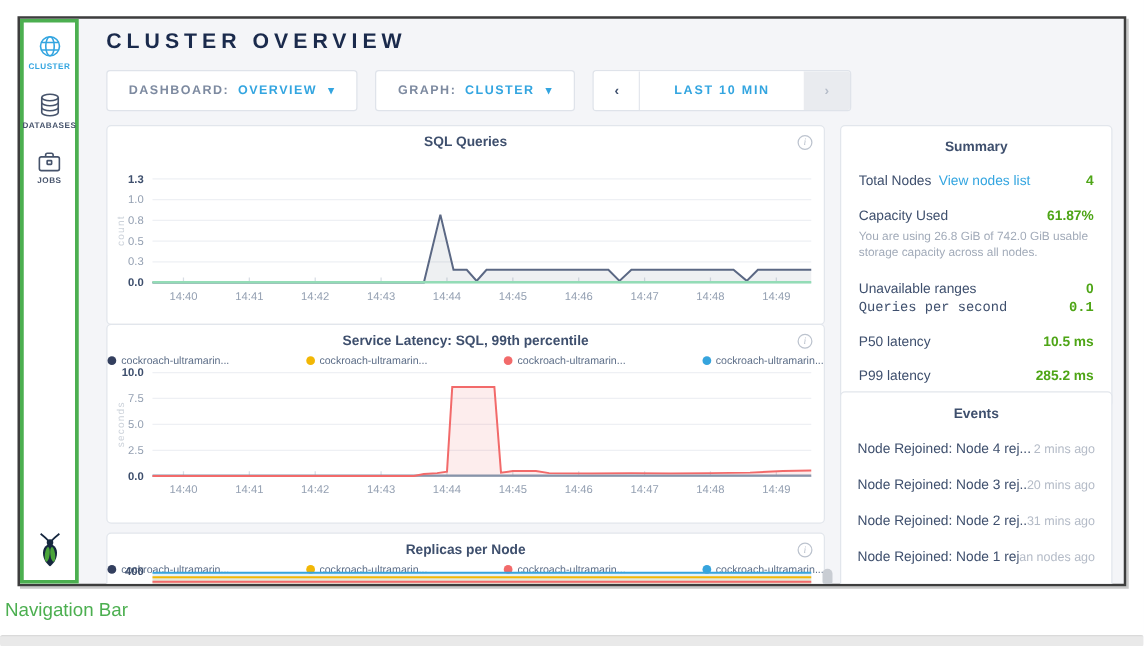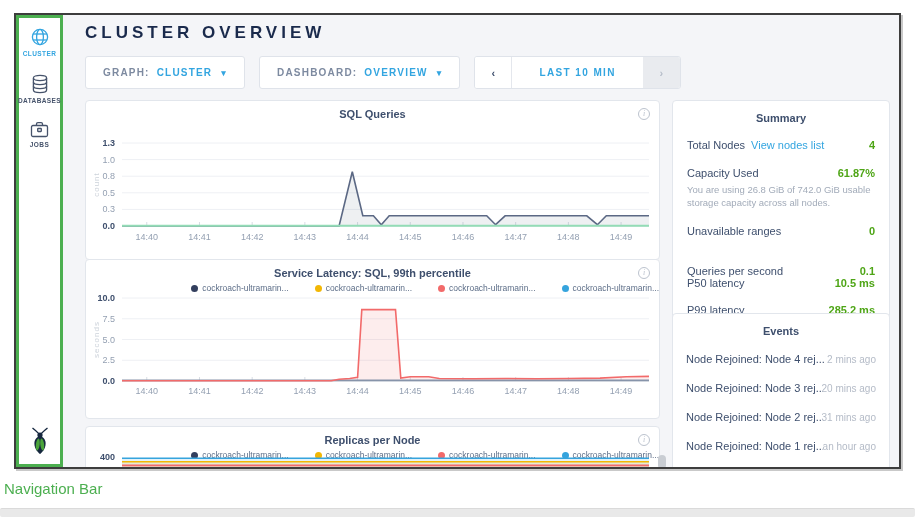--- a/index.html
+++ b/index.html
@@ -49,21 +49,21 @@
   .card { position:absolute; background:#fff; border:1px solid #e2e6ec; border-radius:4px; }
   .chart-card-1 { left:22px; top:85px;  width:575px; height:160px; }
   .chart-card-2 { left:22px; top:244px; width:575px; height:160px; }
   .chart-card-3 { left:22px; top:411px; width:575px; height:160px; }
   .chart-title { text-align:center; margin-top:7px; font-size:11px; font-weight:bold; color:#3e4f6d; }
   .info-icon { position:absolute; top:7px; right:9px; width:12px; height:12px;
                border:1px solid #bcc3ce; border-radius:50%; color:#bcc3ce;
                font-size:8px; line-height:10px; text-align:center; cursor:pointer;
                font-family:"Liberation Serif", serif; font-style:italic; }
   .info-icon::before { content:"i"; }
-  .legend { display:flex; justify-content:flex-end; gap:26px; margin-top:4px; }
+  .legend { display:flex; justify-content:space-between; gap:26px; margin-top:4px; }
   .legend-item { display:flex; align-items:center; font-size:8.5px; color:#5d6e88; cursor:pointer; }
   .legend-dot { width:7px; height:7px; border-radius:50%; margin-right:4px; }
   svg.plot { position:absolute; left:0; top:0; }
   svg text { font-family:"Liberation Sans", sans-serif; }
   .ytick { fill:#94a0b2; font-size:9px; }
   .ytick.strong { fill:#3e4f6d; font-weight:bold; }
   .xtick { fill:#94a0b2; font-size:9px; }
   .axis-unit { fill:#ccd2da; font-size:8px; letter-spacing:1px; }
 
   
@@ -135,27 +135,27 @@
           <ellipse cx="14.7" cy="17.5" rx="1.9" ry="6" transform="rotate(-7 14.7 17.5)" fill="#4aa43a"></ellipse>
         </svg>
       </div>
     </div>
 
     <div class="main">
       <h1 class="page-title">CLUSTER OVERVIEW</h1>
 
       <div class="controls">
         <div class="ctrl-box">
+          <span class="ctrl-label">DASHBOARD:</span>
+          <span class="ctrl-value">OVERVIEW</span>
+          <span class="caret"></span>
+        </div>
+        <div class="ctrl-box">
           <span class="ctrl-label">GRAPH:</span>
           <span class="ctrl-value">CLUSTER</span>
-          <span class="caret"></span>
-        </div>
-        <div class="ctrl-box">
-          <span class="ctrl-label">DASHBOARD:</span>
-          <span class="ctrl-value">OVERVIEW</span>
           <span class="caret"></span>
         </div>
         <div class="time-box">
           <button class="tseg prev">‹</button>
           <div class="tseg tlabel">LAST 10 MIN</div>
           <button class="tseg next">›</button>
         </div>
       </div>
 
       <div class="card chart-card-1">
@@ -303,25 +303,25 @@
         </div>
         <div class="srow" style="margin-top:16px;">
           <span class="lbl">Capacity Used</span>
           <span class="val">61.87%</span>
         </div>
         <div class="snote">You are using 26.8 GiB of 742.0 GiB usable storage capacity across all nodes.</div>
         <div class="srow" style="margin-top:15px;">
           <span class="lbl">Unavailable ranges</span>
           <span class="val">0</span>
         </div>
-        <div class="srow" style="margin-top:28px;">
+        <div class="srow" style="margin-top:4px;font-family:Liberation Mono, monospace;">
           <span class="lbl">Queries per second</span>
           <span class="val">0.1</span>
         </div>
-        <div class="srow" style="">
+        <div class="srow" style="margin-top:15px;">
           <span class="lbl">P50 latency</span>
           <span class="val">10.5 ms</span>
         </div>
         <div class="srow" style="margin-top:15px;">
           <span class="lbl">P99 latency</span>
           <span class="val">285.2 ms</span>
         </div>
       </div>
 
       <div class="card events-card">
@@ -333,21 +333,21 @@
         <div class="erow">
           <span class="elbl">Node Rejoined: Node 3 rej...</span>
           <span class="etime">20 mins ago</span>
         </div>
         <div class="erow">
           <span class="elbl">Node Rejoined: Node 2 rej...</span>
           <span class="etime">31 mins ago</span>
         </div>
         <div class="erow">
           <span class="elbl">Node Rejoined: Node 1 rej...</span>
-          <span class="etime">an hour ago</span>
+          <span class="etime">an nodes ago</span>
         </div>
 
       </div>
 
       <div class="scroll-thumb"></div>
     </div>
   </div>
 
   <div class="annotation-label">Navigation Bar</div>
   <div class="bottom-bar"></div>

